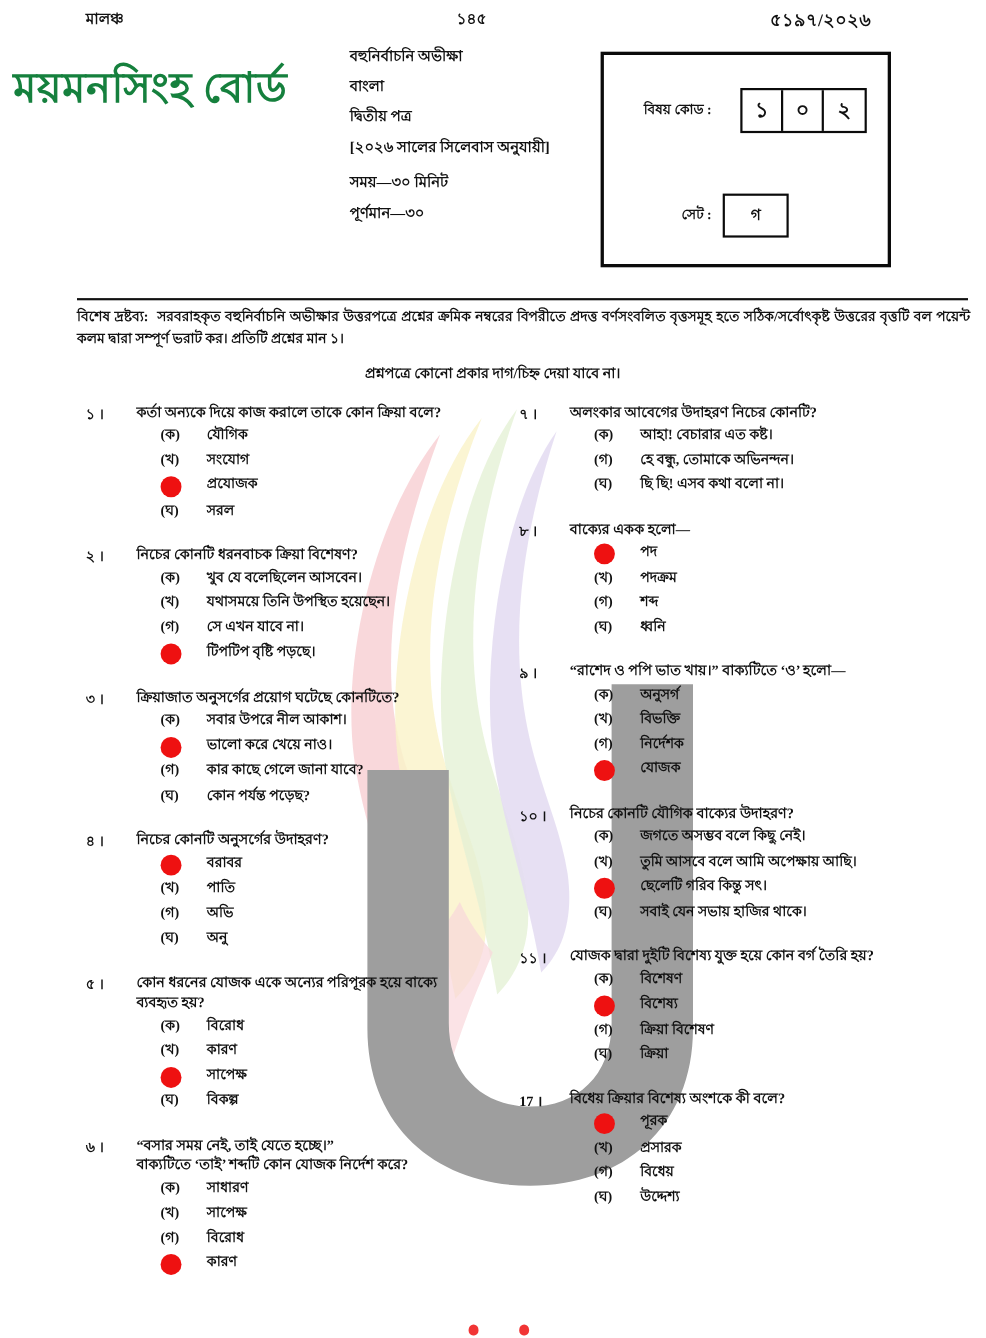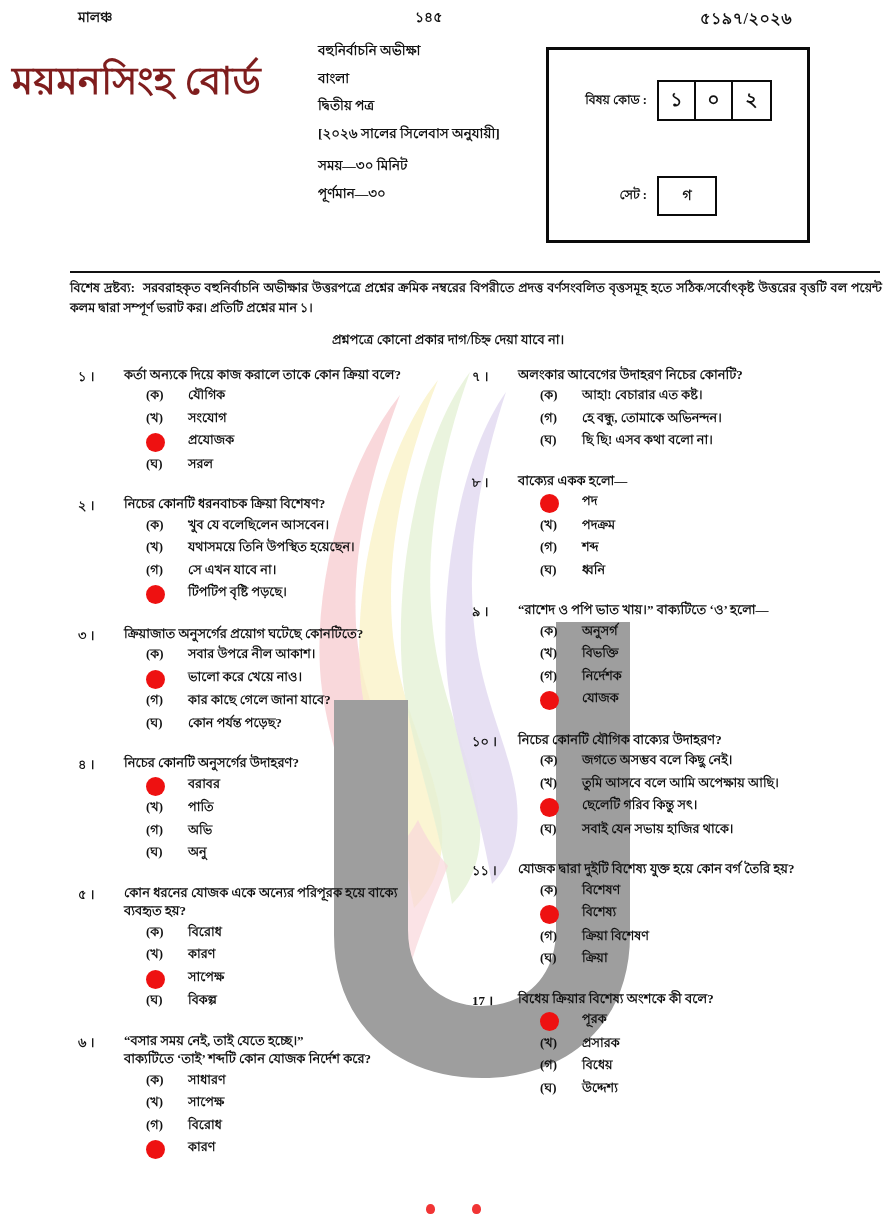--- a/index.html
+++ b/index.html
@@ -78,20 +78,21 @@
     height: 196px;
     border: 3px solid #0b0b0b;
     background: transparent;
   }
   .code-row {
     position: absolute;
     left: 0; top: 30px;
     width: 264px;
     display: flex;
     align-items: center;
+    gap: 16px;
   }
   .code-label {
     width: 108px;
     text-align: right;
     padding-right: 10px;
     font-size: 12.5px;
     font-weight: 700;
     white-space: nowrap;
   }
   .digit-group { display: flex; border: 2.5px solid #0b0b0b; }
@@ -269,21 +270,21 @@
 </svg>
 
 <div id="page">
 
   <div class="top-row">
     <span class="top-left">মালঞ্চ</span>
     <span class="top-mid">১৪৫</span>
     <span class="top-right">৫১৯৭/২০২৬</span>
   </div>
 
-  <div class="board-title" style="color: #7f1d1d;">ময়মনসিংহ বোর্ড</div>
+  <div class="board-title" style="color: #15803d;">ময়মনসিংহ বোর্ড</div>
 
   <div class="head-stack">
     <div>বহুনির্বাচনি অভীক্ষা</div>
     <div>বাংলা</div>
     <div>দ্বিতীয় পত্র</div>
     <div class="gap">[২০২৬ সালের সিলেবাস অনুযায়ী]</div>
     <div>সময়—৩০ মিনিট</div>
     <div>পূর্ণমান—৩০</div>
   </div>
 

